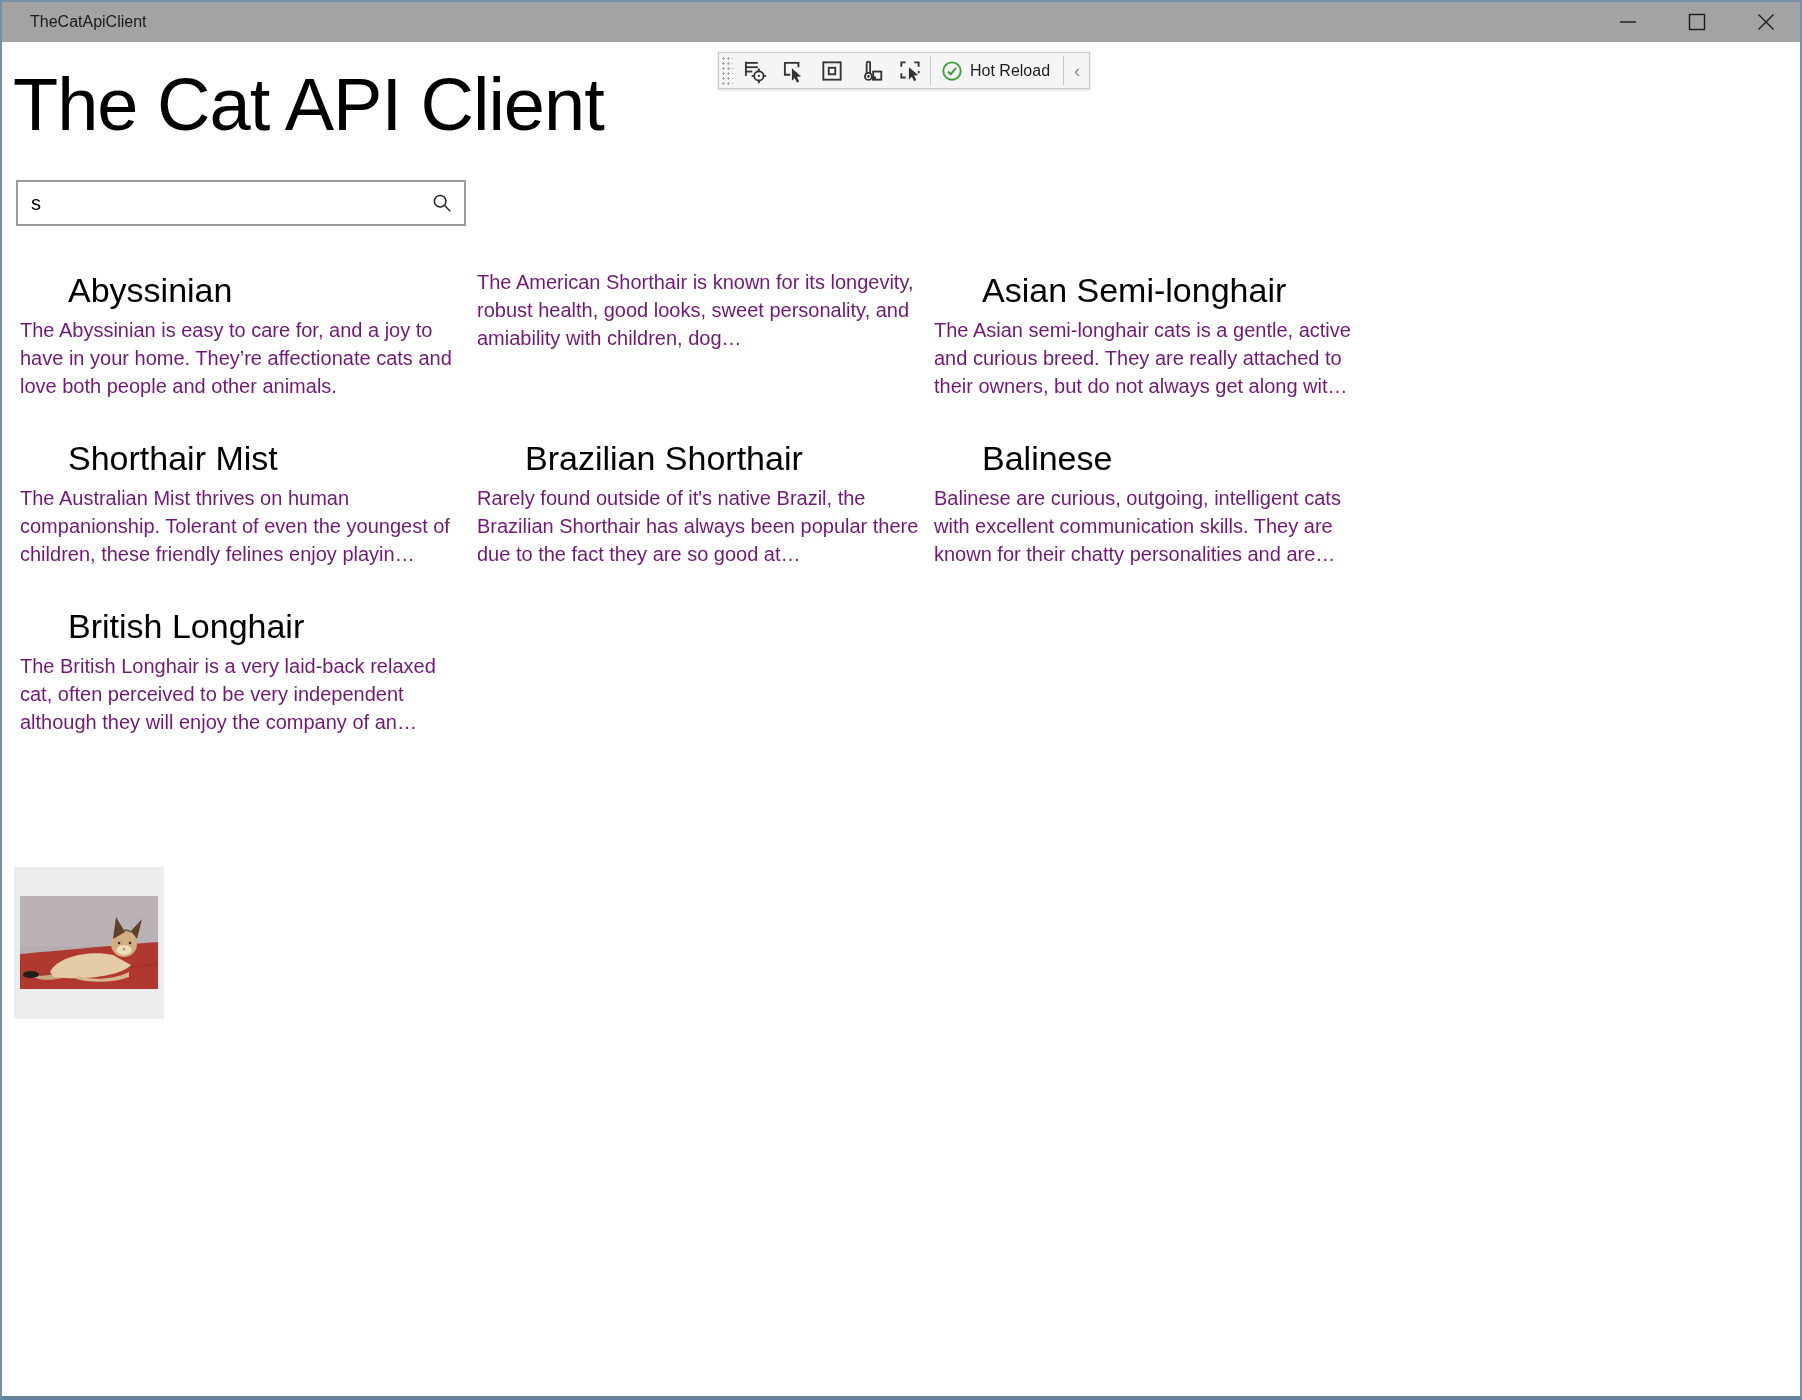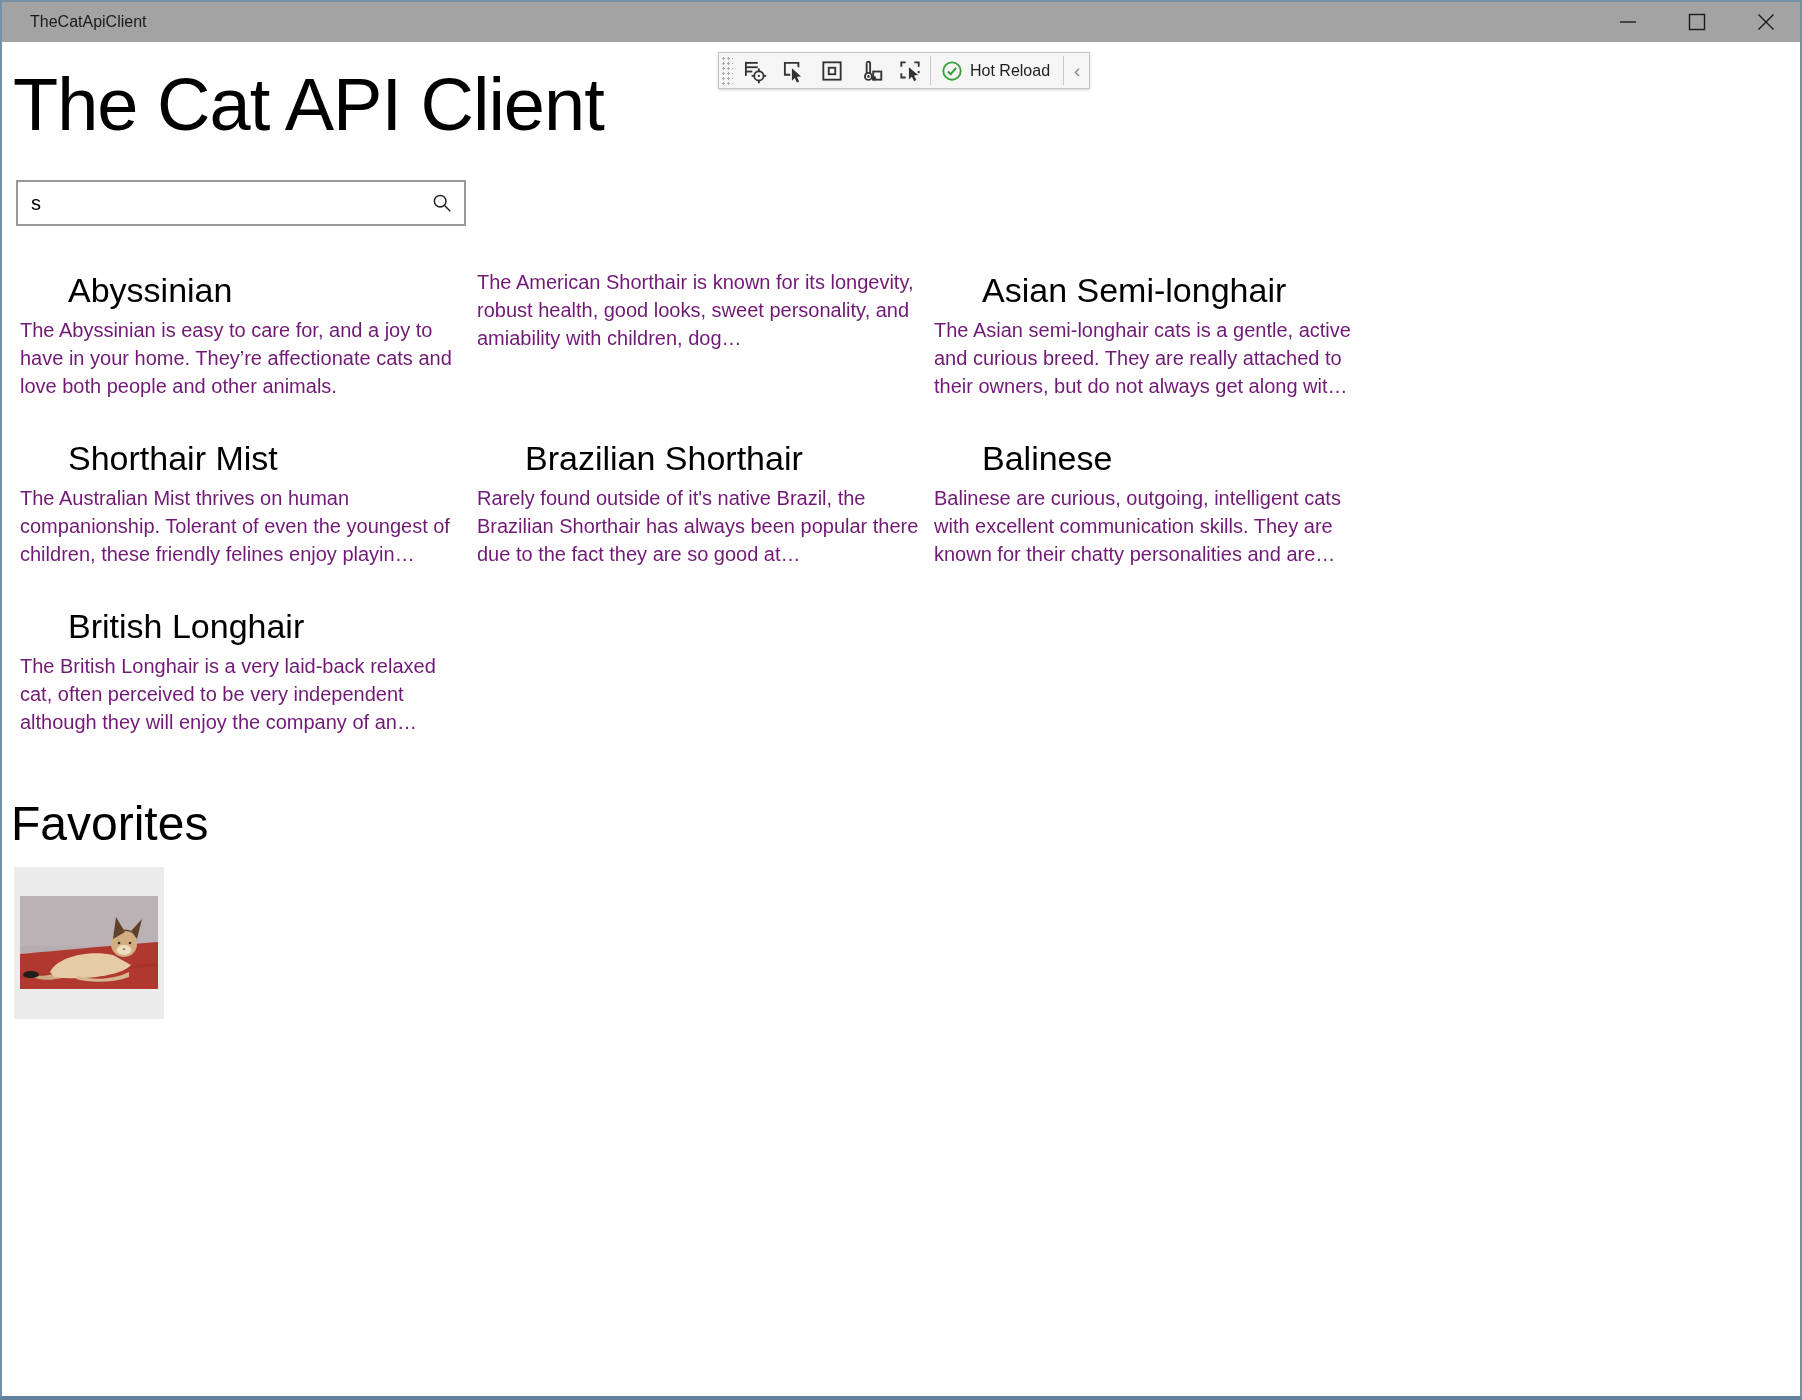--- a/index.html
+++ b/index.html
@@ -255,21 +255,20 @@
 
     <div class="breed-card">
       <div class="breed-name">British Longhair</div>
       <div class="breed-desc">The British Longhair is a very laid-back relaxed cat, often perceived to be very independent although they will enjoy the company of an…</div>
     </div>
 
 
 
   </div>
 
-  <h2 class="favorites-heading">Favorites</h2>
 
   <div class="fav-card">
     <svg class="fav-photo" width="138" height="93" viewBox="0 0 138 93">
       <rect width="138" height="93" fill="#b5adb0"></rect>
       <rect width="138" height="50" fill="#bab2b5"></rect>
       <path d="M0,58 C35,55 85,50 138,46 L138,93 L0,93 Z" fill="#b0382f"></path>
       <path d="M0,80 C45,76 95,71 138,67 L138,70 C95,74 45,79 0,83 Z" fill="#9e2f28" opacity="0.5"></path>
 
       <path d="M40,76 C26,81 14,81 6,76 C10,83 26,86 42,82 Z" fill="#c9a97f"></path>
       <ellipse cx="11" cy="78.5" rx="8" ry="3.6" fill="#221d18"></ellipse>

